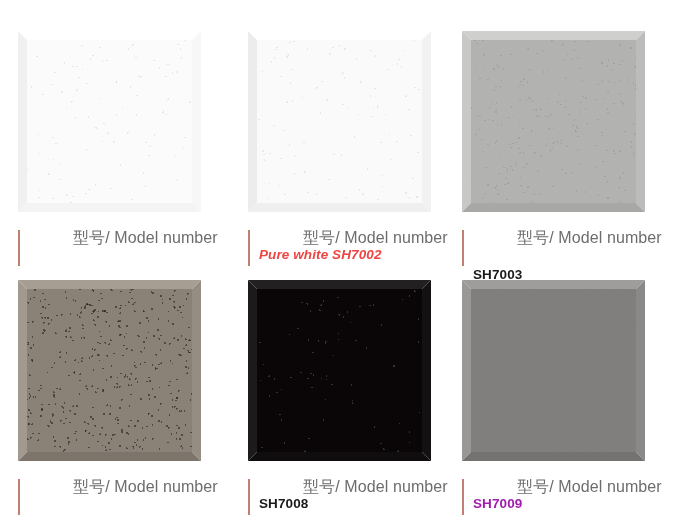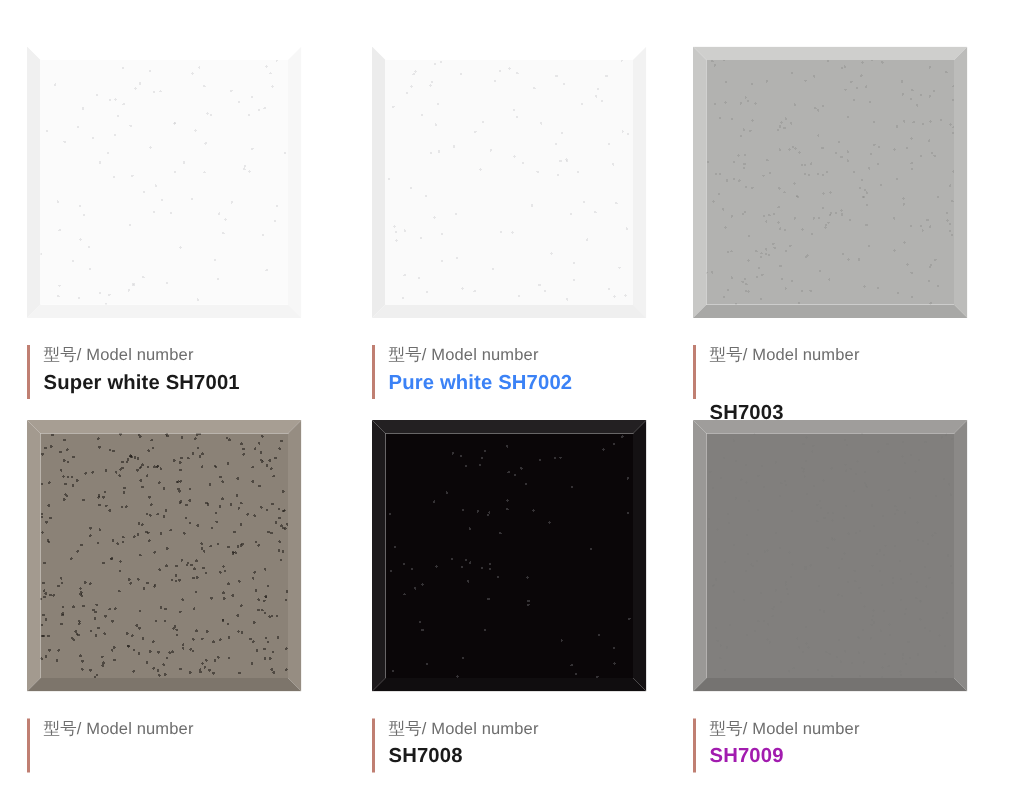--- a/index.html
+++ b/index.html
@@ -82,25 +82,26 @@
     position: absolute;
     left: 0;
     top: 199px;
     width: 183px;
     padding-left: 9px;
     box-sizing: border-box;
     border-left: 2px solid #c07f72;
     height: 36px;
   }
   .label-caption {
-    font-size: 11px;
+    font-size: 16px;
     color: #6d6d6d;
     line-height: 15px;
     white-space: nowrap;
     letter-spacing: 0.1px;
+    margin-left: 44px;
   }
   .label-model {
     font-size: 13.5px;
     color: #1a1a1a;
     font-weight: 600;
     line-height: 19px;
     white-space: nowrap;
     letter-spacing: 0.1px;
   }
 </style>
@@ -115,38 +116,37 @@
           <div class="bevel-left" style="background: rgb(240, 240, 240);"></div>
           <div class="bevel-right" style="background: rgb(247, 247, 247);"></div>
           <div class="bevel-bottom" style="background: rgb(244, 244, 244);"></div>
         </div>
         <div class="slab-face" style="background: rgb(251, 251, 251);">
           <div class="grain" style="background: radial-gradient(0.8px at 54.14% 25.92%, rgba(205, 205, 208, 0.45) 0px, rgba(205, 205, 208, 0.45) 100%, rgba(0, 0, 0, 0) 100%), radial-gradient(0.8px at 35.68% 94.24%, rgba(205, 205, 208, 0.45) 0px, rgba(205, 205, 208, 0.45) 100%, rgba(0, 0, 0, 0) 100%), radial-gradient(0.8px at 85.6% 36.32%, rgba(205, 205, 208, 0.45) 0px, rgba(205, 205, 208, 0.45) 100%, rgba(0, 0, 0, 0) 100%), radial-gradient(0.8px at 66.24% 10.72%, rgba(205, 205, 208, 0.45) 0px, rgba(205, 205, 208, 0.45) 100%, rgba(0, 0, 0, 0) 100%), radial-gradient(0.8px at 91.36% 85.92%, rgba(205, 205, 208, 0.45) 0px, rgba(205, 205, 208, 0.45) 100%, rgba(0, 0, 0, 0) 100%), radial-gradient(0.8px at 67.52% 21.92%, rgba(205, 205, 208, 0.45) 0px, rgba(205, 205, 208, 0.45) 100%, rgba(0, 0, 0, 0) 100%), radial-gradient(0.8px at 22.72% 14.24%, rgba(205, 205, 208, 0.45) 0px, rgba(205, 205, 208, 0.45) 100%, rgba(0, 0, 0, 0) 100%), radial-gradient(0.8px at 88.32% 20.32%, rgba(205, 205, 208, 0.45) 0px, rgba(205, 205, 208, 0.45) 100%, rgba(0, 0, 0, 0) 100%), radial-gradient(0.8px at 63.52% 98%, rgba(205, 205, 208, 0.45) 0px, rgba(205, 205, 208, 0.45) 100%, rgba(0, 0, 0, 0) 100%), radial-gradient(0.8px at 44.48% 35.84%, rgba(205, 205, 208, 0.45) 0px, rgba(205, 205, 208, 0.45) 100%, rgba(0, 0, 0, 0) 100%), radial-gradient(0.8px at 68.96% 22.56%, rgba(205, 205, 208, 0.45) 0px, rgba(205, 205, 208, 0.45) 100%, rgba(0, 0, 0, 0) 100%), radial-gradient(0.8px at 37.12% 47.36%, rgba(205, 205, 208, 0.45) 0px, rgba(205, 205, 208, 0.45) 100%, rgba(0, 0, 0, 0) 100%), radial-gradient(0.8px at 30.24% 30.72%, rgba(205, 205, 208, 0.45) 0px, rgba(205, 205, 208, 0.45) 100%, rgba(0, 0, 0, 0) 100%), radial-gradient(0.8px at 54.24% 25.76%, rgba(205, 205, 208, 0.45) 0px, rgba(205, 205, 208, 0.45) 100%, rgba(0, 0, 0, 0) 100%), radial-gradient(0.8px at 41.6% 88.8%, rgba(205, 205, 208, 0.45) 0px, rgba(205, 205, 208, 0.45) 100%, rgba(0, 0, 0, 0) 100%), radial-gradient(0.8px at 7.2% 96.64%, rgba(205, 205, 208, 0.45) 0px, rgba(205, 205, 208, 0.45) 100%, rgba(0, 0, 0, 0) 100%), radial-gradient(0.8px at 7.68% 92.32%, rgba(205, 205, 208, 0.45) 0px, rgba(205, 205, 208, 0.45) 100%, rgba(0, 0, 0, 0) 100%), radial-gradient(0.8px at 44.16% 4.48%, rgba(205, 205, 208, 0.45) 0px, rgba(205, 205, 208, 0.45) 100%, rgba(0, 0, 0, 0) 100%), radial-gradient(0.8px at 19.68% 76.48%, rgba(205, 205, 208, 0.45) 0px, rgba(205, 205, 208, 0.45) 100%, rgba(0, 0, 0, 0) 100%), radial-gradient(0.8px at 36.41% 26.88%, rgba(205, 205, 208, 0.45) 0px, rgba(205, 205, 208, 0.45) 100%, rgba(0, 0, 0, 0) 100%), radial-gradient(0.8px at 66.72% 34.08%, rgba(205, 205, 208, 0.45) 0px, rgba(205, 205, 208, 0.45) 100%, rgba(0, 0, 0, 0) 100%), radial-gradient(0.8px at 84.16% 22.4%, rgba(205, 205, 208, 0.45) 0px, rgba(205, 205, 208, 0.45) 100%, rgba(0, 0, 0, 0) 100%), radial-gradient(0.8px at 72.16% 62.8%, rgba(205, 205, 208, 0.45) 0px, rgba(205, 205, 208, 0.45) 100%, rgba(0, 0, 0, 0) 100%), radial-gradient(0.8px at 94.72% 65.84%, rgba(205, 205, 208, 0.45) 0px, rgba(205, 205, 208, 0.45) 100%, rgba(0, 0, 0, 0) 100%), radial-gradient(0.8px at 0.32% 79.36%, rgba(205, 205, 208, 0.45) 0px, rgba(205, 205, 208, 0.45) 100%, rgba(0, 0, 0, 0) 100%), radial-gradient(0.8px at 17.12% 19.84%, rgba(205, 205, 208, 0.45) 0px, rgba(205, 205, 208, 0.45) 100%, rgba(0, 0, 0, 0) 100%), radial-gradient(0.8px at 51.04% 91.2%, rgba(205, 205, 208, 0.45) 0px, rgba(205, 205, 208, 0.45) 100%, rgba(0, 0, 0, 0) 100%), radial-gradient(0.8px at 61.12% 56.96%, rgba(205, 205, 208, 0.45) 0px, rgba(205, 205, 208, 0.45) 100%, rgba(0, 0, 0, 0) 100%), radial-gradient(0.8px at 71.68% 89.6%, rgba(205, 205, 208, 0.45) 0px, rgba(205, 205, 208, 0.45) 100%, rgba(0, 0, 0, 0) 100%), radial-gradient(0.8px at 49.12% 57.12%, rgba(205, 205, 208, 0.45) 0px, rgba(205, 205, 208, 0.45) 100%, rgba(0, 0, 0, 0) 100%), radial-gradient(0.8px at 24.16% 95.2%, rgba(205, 205, 208, 0.45) 0px, rgba(205, 205, 208, 0.45) 100%, rgba(0, 0, 0, 0) 100%), radial-gradient(0.8px at 82.56% 43.52%, rgba(205, 205, 208, 0.45) 0px, rgba(205, 205, 208, 0.45) 100%, rgba(0, 0, 0, 0) 100%), radial-gradient(0.8px at 37.76% 91.84%, rgba(205, 205, 208, 0.45) 0px, rgba(205, 205, 208, 0.45) 100%, rgba(0, 0, 0, 0) 100%), radial-gradient(0.8px at 80.16% 17.28%, rgba(205, 205, 208, 0.45) 0px, rgba(205, 205, 208, 0.45) 100%, rgba(0, 0, 0, 0) 100%), radial-gradient(0.8px at 9.76% 33.44%, rgba(205, 205, 208, 0.45) 0px, rgba(205, 205, 208, 0.45) 100%, rgba(0, 0, 0, 0) 100%), radial-gradient(0.8px at 92.96% 5.44%, rgba(205, 205, 208, 0.45) 0px, rgba(205, 205, 208, 0.45) 100%, rgba(0, 0, 0, 0) 100%), radial-gradient(0.8px at 33.28% 3.2%, rgba(205, 205, 208, 0.45) 0px, rgba(205, 205, 208, 0.45) 100%, rgba(0, 0, 0, 0) 100%), radial-gradient(0.8px at 36.16% 67.52%, rgba(205, 205, 208, 0.45) 0px, rgba(205, 205, 208, 0.45) 100%, rgba(0, 0, 0, 0) 100%), radial-gradient(0.8px at 21.12% 32%, rgba(205, 205, 208, 0.45) 0px, rgba(205, 205, 208, 0.45) 100%, rgba(0, 0, 0, 0) 100%), radial-gradient(0.8px at 91.36% 2.72%, rgba(205, 205, 208, 0.45) 0px, rgba(205, 205, 208, 0.45) 100%, rgba(0, 0, 0, 0) 100%), radial-gradient(0.8px at 41.92% 53.92%, rgba(205, 205, 208, 0.45) 0px, rgba(205, 205, 208, 0.45) 100%, rgba(0, 0, 0, 0) 100%), radial-gradient(0.8px at 48.48% 12.8%, rgba(205, 205, 208, 0.45) 0px, rgba(205, 205, 208, 0.45) 100%, rgba(0, 0, 0, 0) 100%), radial-gradient(0.8px at 54.4% 45.92%, rgba(205, 205, 208, 0.45) 0px, rgba(205, 205, 208, 0.45) 100%, rgba(0, 0, 0, 0) 100%), radial-gradient(0.8px at 37.28% 91.84%, rgba(205, 205, 208, 0.45) 0px, rgba(205, 205, 208, 0.45) 100%, rgba(0, 0, 0, 0) 100%), radial-gradient(0.8px at 89.92% 71.6%, rgba(205, 205, 208, 0.45) 0px, rgba(205, 205, 208, 0.45) 100%, rgba(0, 0, 0, 0) 100%), radial-gradient(0.8px at 95.52% 0.16%, rgba(205, 205, 208, 0.45) 0px, rgba(205, 205, 208, 0.45) 100%, rgba(0, 0, 0, 0) 100%), radial-gradient(0.8px at 29.6% 47.84%, rgba(205, 205, 208, 0.45) 0px, rgba(205, 205, 208, 0.45) 100%, rgba(0, 0, 0, 0) 100%), radial-gradient(0.8px at 62.56% 28.8%, rgba(205, 205, 208, 0.45) 0px, rgba(205, 205, 208, 0.45) 100%, rgba(0, 0, 0, 0) 100%), radial-gradient(0.8px at 64.16% 3.04%, rgba(205, 205, 208, 0.45) 0px, rgba(205, 205, 208, 0.45) 100%, rgba(0, 0, 0, 0) 100%), radial-gradient(0.8px at 77.12% 12.64%, rgba(205, 205, 208, 0.45) 0px, rgba(205, 205, 208, 0.45) 100%, rgba(0, 0, 0, 0) 100%), radial-gradient(0.8px at 56.64% 76.64%, rgba(205, 205, 208, 0.45) 0px, rgba(205, 205, 208, 0.45) 100%, rgba(0, 0, 0, 0) 100%), radial-gradient(0.8px at 7.04% 57.92%, rgba(205, 205, 208, 0.45) 0px, rgba(205, 205, 208, 0.45) 100%, rgba(0, 0, 0, 0) 100%), radial-gradient(0.8px at 15.6% 97.28%, rgba(205, 205, 208, 0.45) 0px, rgba(205, 205, 208, 0.45) 100%, rgba(0, 0, 0, 0) 100%), radial-gradient(0.8px at 28% 16.4%, rgba(205, 205, 208, 0.45) 0px, rgba(205, 205, 208, 0.45) 100%, rgba(0, 0, 0, 0) 100%), radial-gradient(0.8px at 45.76% 62.24%, rgba(205, 205, 208, 0.45) 0px, rgba(205, 205, 208, 0.45) 100%, rgba(0, 0, 0, 0) 100%), radial-gradient(0.8px at 27.2% 37.92%, rgba(205, 205, 208, 0.45) 0px, rgba(205, 205, 208, 0.45) 100%, rgba(0, 0, 0, 0) 100%), radial-gradient(0.8px at 20% 85.44%, rgba(205, 205, 208, 0.45) 0px, rgba(205, 205, 208, 0.45) 100%, rgba(0, 0, 0, 0) 100%), radial-gradient(0.8px at 84.48% 45.6%, rgba(205, 205, 208, 0.45) 0px, rgba(205, 205, 208, 0.45) 100%, rgba(0, 0, 0, 0) 100%), radial-gradient(0.8px at 17.6% 63.36%, rgba(205, 205, 208, 0.45) 0px, rgba(205, 205, 208, 0.45) 100%, rgba(0, 0, 0, 0) 100%), radial-gradient(0.8px at 7.68% 69.6%, rgba(205, 205, 208, 0.45) 0px, rgba(205, 205, 208, 0.45) 100%, rgba(0, 0, 0, 0) 100%), radial-gradient(0.8px at 46.56% 51.36%, rgba(205, 205, 208, 0.45) 0px, rgba(205, 205, 208, 0.45) 100%, rgba(0, 0, 0, 0) 100%), radial-gradient(0.8px at 45.76% 12.96%, rgba(205, 205, 208, 0.45) 0px, rgba(205, 205, 208, 0.45) 100%, rgba(0, 0, 0, 0) 100%), radial-gradient(0.8px at 61.44% 5.6%, rgba(205, 205, 208, 0.45) 0px, rgba(205, 205, 208, 0.45) 100%, rgba(0, 0, 0, 0) 100%), radial-gradient(0.8px at 74.72% 65.28%, rgba(205, 205, 208, 0.45) 0px, rgba(205, 205, 208, 0.45) 100%, rgba(0, 0, 0, 0) 100%), radial-gradient(0.8px at 38.4% 11.68%, rgba(205, 205, 208, 0.45) 0px, rgba(205, 205, 208, 0.45) 100%, rgba(0, 0, 0, 0) 100%), radial-gradient(0.8px at 95.68% 59.68%, rgba(205, 205, 208, 0.45) 0px, rgba(205, 205, 208, 0.45) 100%, rgba(0, 0, 0, 0) 100%), radial-gradient(0.8px at 13.28% 82.24%, rgba(205, 205, 208, 0.45) 0px, rgba(205, 205, 208, 0.45) 100%, rgba(0, 0, 0, 0) 100%), radial-gradient(0.8px at 73.92% 70.8%, rgba(205, 205, 208, 0.45) 0px, rgba(205, 205, 208, 0.45) 100%, rgba(0, 0, 0, 0) 100%), radial-gradient(0.8px at 31.36% 22.88%, rgba(205, 205, 208, 0.45) 0px, rgba(205, 205, 208, 0.45) 100%, rgba(0, 0, 0, 0) 100%), radial-gradient(0.8px at 70.56% 81.76%, rgba(205, 205, 208, 0.45) 0px, rgba(205, 205, 208, 0.45) 100%, rgba(0, 0, 0, 0) 100%), radial-gradient(0.8px at 66.24% 45.92%, rgba(205, 205, 208, 0.45) 0px, rgba(205, 205, 208, 0.45) 100%, rgba(0, 0, 0, 0) 100%), radial-gradient(0.8px at 93.68% 10.88%, rgba(205, 205, 208, 0.45) 0px, rgba(205, 205, 208, 0.45) 100%, rgba(0, 0, 0, 0) 100%), radial-gradient(0.8px at 24% 41.92%, rgba(205, 205, 208, 0.45) 0px, rgba(205, 205, 208, 0.45) 100%, rgba(0, 0, 0, 0) 100%), radial-gradient(0.8px at 16.16% 73.44%, rgba(205, 205, 208, 0.45) 0px, rgba(205, 205, 208, 0.45) 100%, rgba(0, 0, 0, 0) 100%), radial-gradient(0.8px at 52.64% 62.56%, rgba(205, 205, 208, 0.45) 0px, rgba(205, 205, 208, 0.45) 100%, rgba(0, 0, 0, 0) 100%), radial-gradient(0.8px at 90.56% 19.68%, rgba(205, 205, 208, 0.45) 0px, rgba(205, 205, 208, 0.45) 100%, rgba(0, 0, 0, 0) 100%), radial-gradient(0.8px at 15.84% 59.84%, rgba(205, 205, 208, 0.45) 0px, rgba(205, 205, 208, 0.45) 100%, rgba(0, 0, 0, 0) 100%), radial-gradient(0.8px at 30.24% 16.16%, rgba(205, 205, 208, 0.45) 0px, rgba(205, 205, 208, 0.45) 100%, rgba(0, 0, 0, 0) 100%), radial-gradient(0.8px at 98.72% 38.08%, rgba(205, 205, 208, 0.45) 0px, rgba(205, 205, 208, 0.45) 100%, rgba(0, 0, 0, 0) 100%), radial-gradient(0.8px at 2.72% 28.96%, rgba(205, 205, 208, 0.45) 0px, rgba(205, 205, 208, 0.45) 100%, rgba(0, 0, 0, 0) 100%), radial-gradient(0.8px at 77.28% 58.24%, rgba(205, 205, 208, 0.45) 0px, rgba(205, 205, 208, 0.45) 100%, rgba(0, 0, 0, 0) 100%), radial-gradient(0.8px at 15.04% 27.36%, rgba(205, 205, 208, 0.45) 0px, rgba(205, 205, 208, 0.45) 100%, rgba(0, 0, 0, 0) 100%), radial-gradient(0.8px at 5.92% 10.08%, rgba(205, 205, 208, 0.45) 0px, rgba(205, 205, 208, 0.45) 100%, rgba(0, 0, 0, 0) 100%), radial-gradient(0.8px at 82.4% 44.64%, rgba(205, 205, 208, 0.45) 0px, rgba(205, 205, 208, 0.45) 100%, rgba(0, 0, 0, 0) 100%), radial-gradient(0.8px at 33.6% 18.08%, rgba(205, 205, 208, 0.45) 0px, rgba(205, 205, 208, 0.45) 100%, rgba(0, 0, 0, 0) 100%), radial-gradient(0.8px at 26.56% 99.68%, rgba(205, 205, 208, 0.45) 0px, rgba(205, 205, 208, 0.45) 100%, rgba(0, 0, 0, 0) 100%), radial-gradient(0.8px at 57.92% 41.92%, rgba(205, 205, 208, 0.45) 0px, rgba(205, 205, 208, 0.45) 100%, rgba(0, 0, 0, 0) 100%), radial-gradient(0.8px at 40.16% 9.6%, rgba(205, 205, 208, 0.45) 0px, rgba(205, 205, 208, 0.45) 100%, rgba(0, 0, 0, 0) 100%), radial-gradient(0.8px at 27.84% 96%, rgba(205, 205, 208, 0.45) 0px, rgba(205, 205, 208, 0.45) 100%, rgba(0, 0, 0, 0) 100%), radial-gradient(0.8px at 85.44% 15.2%, rgba(205, 205, 208, 0.45) 0px, rgba(205, 205, 208, 0.45) 100%, rgba(0, 0, 0, 0) 100%);"></div>
         </div>
       </div>
       <div class="label-block" style="border-left-color: rgb(192, 127, 114);">
         <div class="label-caption" style="color: rgb(109, 109, 109);">型号/ Model number</div>
-        <div class="label-model" style="color: rgb(26, 26, 26);">Super white SH7001</div>
       </div>
     </div>
     <div class="product-cell col-1 row-0">
       <div class="slab">
         <div class="bevel">
           <div class="bevel-top" style="background: rgb(255, 255, 255);"></div>
           <div class="bevel-left" style="background: rgb(236, 236, 236);"></div>
           <div class="bevel-right" style="background: rgb(242, 242, 242);"></div>
           <div class="bevel-bottom" style="background: rgb(239, 239, 239);"></div>
         </div>
         <div class="slab-face" style="background: rgb(250, 250, 250);">
           <div class="grain" style="background: radial-gradient(0.8px at 84.83% 62.24%, rgba(205, 205, 208, 0.45) 0px, rgba(205, 205, 208, 0.45) 100%, rgba(0, 0, 0, 0) 100%), radial-gradient(0.8px at 30.56% 5.68%, rgba(205, 205, 208, 0.45) 0px, rgba(205, 205, 208, 0.45) 100%, rgba(0, 0, 0, 0) 100%), radial-gradient(0.8px at 44.16% 8.56%, rgba(205, 205, 208, 0.45) 0px, rgba(205, 205, 208, 0.45) 100%, rgba(0, 0, 0, 0) 100%), radial-gradient(0.8px at 85.92% 12%, rgba(205, 205, 208, 0.45) 0px, rgba(205, 205, 208, 0.45) 100%, rgba(0, 0, 0, 0) 100%), radial-gradient(0.8px at 90.4% 34.4%, rgba(205, 205, 208, 0.45) 0px, rgba(205, 205, 208, 0.45) 100%, rgba(0, 0, 0, 0) 100%), radial-gradient(0.8px at 69.12% 6.56%, rgba(205, 205, 208, 0.45) 0px, rgba(205, 205, 208, 0.45) 100%, rgba(0, 0, 0, 0) 100%), radial-gradient(0.8px at 13.6% 89.28%, rgba(205, 205, 208, 0.45) 0px, rgba(205, 205, 208, 0.45) 100%, rgba(0, 0, 0, 0) 100%), radial-gradient(0.8px at 3.68% 68.16%, rgba(205, 205, 208, 0.45) 0px, rgba(205, 205, 208, 0.45) 100%, rgba(0, 0, 0, 0) 100%), radial-gradient(0.8px at 54.08% 96.48%, rgba(205, 205, 208, 0.45) 0px, rgba(205, 205, 208, 0.45) 100%, rgba(0, 0, 0, 0) 100%), radial-gradient(0.8px at 16.8% 94.88%, rgba(205, 205, 208, 0.45) 0px, rgba(205, 205, 208, 0.45) 100%, rgba(0, 0, 0, 0) 100%), radial-gradient(0.8px at 64.32% 94.56%, rgba(205, 205, 208, 0.45) 0px, rgba(205, 205, 208, 0.45) 100%, rgba(0, 0, 0, 0) 100%), radial-gradient(0.8px at 60.16% 11.52%, rgba(205, 205, 208, 0.45) 0px, rgba(205, 205, 208, 0.45) 100%, rgba(0, 0, 0, 0) 100%), radial-gradient(0.8px at 79.36% 18.08%, rgba(205, 205, 208, 0.45) 0px, rgba(205, 205, 208, 0.45) 100%, rgba(0, 0, 0, 0) 100%), radial-gradient(0.8px at 4.16% 70.24%, rgba(205, 205, 208, 0.45) 0px, rgba(205, 205, 208, 0.45) 100%, rgba(0, 0, 0, 0) 100%), radial-gradient(0.8px at 75.04% 63.04%, rgba(205, 205, 208, 0.45) 0px, rgba(205, 205, 208, 0.45) 100%, rgba(0, 0, 0, 0) 100%), radial-gradient(0.8px at 93.28% 58.56%, rgba(205, 205, 208, 0.45) 0px, rgba(205, 205, 208, 0.45) 100%, rgba(0, 0, 0, 0) 100%), radial-gradient(0.8px at 46.24% 4.64%, rgba(205, 205, 208, 0.45) 0px, rgba(205, 205, 208, 0.45) 100%, rgba(0, 0, 0, 0) 100%), radial-gradient(0.8px at 95.84% 29.28%, rgba(205, 205, 208, 0.45) 0px, rgba(205, 205, 208, 0.45) 100%, rgba(0, 0, 0, 0) 100%), radial-gradient(0.8px at 21.6% 37.44%, rgba(205, 205, 208, 0.45) 0px, rgba(205, 205, 208, 0.45) 100%, rgba(0, 0, 0, 0) 100%), radial-gradient(0.8px at 50.08% 3.52%, rgba(205, 205, 208, 0.45) 0px, rgba(205, 205, 208, 0.45) 100%, rgba(0, 0, 0, 0) 100%), radial-gradient(0.8px at 52% 20.32%, rgba(205, 205, 208, 0.45) 0px, rgba(205, 205, 208, 0.45) 100%, rgba(0, 0, 0, 0) 100%), radial-gradient(0.8px at 18.24% 38.08%, rgba(205, 205, 208, 0.45) 0px, rgba(205, 205, 208, 0.45) 100%, rgba(0, 0, 0, 0) 100%), radial-gradient(0.8px at 97.52% 68.96%, rgba(205, 205, 208, 0.45) 0px, rgba(205, 205, 208, 0.45) 100%, rgba(0, 0, 0, 0) 100%), radial-gradient(0.8px at 59.2% 59.52%, rgba(205, 205, 208, 0.45) 0px, rgba(205, 205, 208, 0.45) 100%, rgba(0, 0, 0, 0) 100%), radial-gradient(0.8px at 85.12% 14.88%, rgba(205, 205, 208, 0.45) 0px, rgba(205, 205, 208, 0.45) 100%, rgba(0, 0, 0, 0) 100%), radial-gradient(0.8px at 62.24% 92%, rgba(205, 205, 208, 0.45) 0px, rgba(205, 205, 208, 0.45) 100%, rgba(0, 0, 0, 0) 100%), radial-gradient(0.8px at 71.36% 29.76%, rgba(205, 205, 208, 0.45) 0px, rgba(205, 205, 208, 0.45) 100%, rgba(0, 0, 0, 0) 100%), radial-gradient(0.8px at 38.4% 44.8%, rgba(205, 205, 208, 0.45) 0px, rgba(205, 205, 208, 0.45) 100%, rgba(0, 0, 0, 0) 100%), radial-gradient(0.8px at 18.24% 10.4%, rgba(205, 205, 208, 0.45) 0px, rgba(205, 205, 208, 0.45) 100%, rgba(0, 0, 0, 0) 100%), radial-gradient(0.8px at 28.48% 62.88%, rgba(205, 205, 208, 0.45) 0px, rgba(205, 205, 208, 0.45) 100%, rgba(0, 0, 0, 0) 100%), radial-gradient(0.8px at 51.36% 70.56%, rgba(205, 205, 208, 0.45) 0px, rgba(205, 205, 208, 0.45) 100%, rgba(0, 0, 0, 0) 100%), radial-gradient(0.8px at 80.32% 58.08%, rgba(205, 205, 208, 0.45) 0px, rgba(205, 205, 208, 0.45) 100%, rgba(0, 0, 0, 0) 100%), radial-gradient(0.8px at 7.68% 88%, rgba(205, 205, 208, 0.45) 0px, rgba(205, 205, 208, 0.45) 100%, rgba(0, 0, 0, 0) 100%), radial-gradient(0.8px at 31.04% 93.44%, rgba(205, 205, 208, 0.45) 0px, rgba(205, 205, 208, 0.45) 100%, rgba(0, 0, 0, 0) 100%), radial-gradient(0.8px at 52.16% 39.52%, rgba(205, 205, 208, 0.45) 0px, rgba(205, 205, 208, 0.45) 100%, rgba(0, 0, 0, 0) 100%), radial-gradient(0.8px at 96.96% 96.32%, rgba(205, 205, 208, 0.45) 0px, rgba(205, 205, 208, 0.45) 100%, rgba(0, 0, 0, 0) 100%), radial-gradient(0.8px at 73.28% 41.28%, rgba(205, 205, 208, 0.45) 0px, rgba(205, 205, 208, 0.45) 100%, rgba(0, 0, 0, 0) 100%), radial-gradient(0.8px at 4.48% 73.76%, rgba(205, 205, 208, 0.45) 0px, rgba(205, 205, 208, 0.45) 100%, rgba(0, 0, 0, 0) 100%), radial-gradient(0.8px at 55.52% 42.08%, rgba(205, 205, 208, 0.45) 0px, rgba(205, 205, 208, 0.45) 100%, rgba(0, 0, 0, 0) 100%), radial-gradient(0.8px at 92% 42.72%, rgba(205, 205, 208, 0.45) 0px, rgba(205, 205, 208, 0.45) 100%, rgba(0, 0, 0, 0) 100%), radial-gradient(0.8px at 7.04% 97.28%, rgba(205, 205, 208, 0.45) 0px, rgba(205, 205, 208, 0.45) 100%, rgba(0, 0, 0, 0) 100%), radial-gradient(0.8px at 20% 1.6%, rgba(205, 205, 208, 0.45) 0px, rgba(205, 205, 208, 0.45) 100%, rgba(0, 0, 0, 0) 100%), radial-gradient(0.8px at 22.72% 71.04%, rgba(205, 205, 208, 0.45) 0px, rgba(205, 205, 208, 0.45) 100%, rgba(0, 0, 0, 0) 100%), radial-gradient(0.8px at 12.16% 4.64%, rgba(205, 205, 208, 0.45) 0px, rgba(205, 205, 208, 0.45) 100%, rgba(0, 0, 0, 0) 100%), radial-gradient(0.8px at 22.88% 82.24%, rgba(205, 205, 208, 0.45) 0px, rgba(205, 205, 208, 0.45) 100%, rgba(0, 0, 0, 0) 100%), radial-gradient(0.8px at 73.44% 97.92%, rgba(205, 205, 208, 0.45) 0px, rgba(205, 205, 208, 0.45) 100%, rgba(0, 0, 0, 0) 100%), radial-gradient(0.8px at 70.72% 41.28%, rgba(205, 205, 208, 0.45) 0px, rgba(205, 205, 208, 0.45) 100%, rgba(0, 0, 0, 0) 100%), radial-gradient(0.8px at 19.84% 64.48%, rgba(205, 205, 208, 0.45) 0px, rgba(205, 205, 208, 0.45) 100%, rgba(0, 0, 0, 0) 100%), radial-gradient(0.8px at 95.52% 0.16%, rgba(205, 205, 208, 0.45) 0px, rgba(205, 205, 208, 0.45) 100%, rgba(0, 0, 0, 0) 100%), radial-gradient(0.8px at 21.28% 18.08%, rgba(205, 205, 208, 0.45) 0px, rgba(205, 205, 208, 0.45) 100%, rgba(0, 0, 0, 0) 100%), radial-gradient(0.8px at 90.4% 93.76%, rgba(205, 205, 208, 0.45) 0px, rgba(205, 205, 208, 0.45) 100%, rgba(0, 0, 0, 0) 100%), radial-gradient(0.8px at 14.4% 72.8%, rgba(205, 205, 208, 0.45) 0px, rgba(205, 205, 208, 0.45) 100%, rgba(0, 0, 0, 0) 100%), radial-gradient(0.8px at 28.96% 81.12%, rgba(205, 205, 208, 0.45) 0px, rgba(205, 205, 208, 0.45) 100%, rgba(0, 0, 0, 0) 100%), radial-gradient(0.8px at 62.88% 25.92%, rgba(205, 205, 208, 0.45) 0px, rgba(205, 205, 208, 0.45) 100%, rgba(0, 0, 0, 0) 100%), radial-gradient(0.8px at 7.84% 69.76%, rgba(205, 205, 208, 0.45) 0px, rgba(205, 205, 208, 0.45) 100%, rgba(0, 0, 0, 0) 100%), radial-gradient(0.8px at 14.72% 22.4%, rgba(205, 205, 208, 0.45) 0px, rgba(205, 205, 208, 0.45) 100%, rgba(0, 0, 0, 0) 100%), radial-gradient(0.8px at 36% 94.56%, rgba(205, 205, 208, 0.45) 0px, rgba(205, 205, 208, 0.45) 100%, rgba(0, 0, 0, 0) 100%), radial-gradient(0.8px at 20.32% 26.4%, rgba(205, 205, 208, 0.45) 0px, rgba(205, 205, 208, 0.45) 100%, rgba(0, 0, 0, 0) 100%), radial-gradient(0.8px at 98.08% 30.24%, rgba(205, 205, 208, 0.45) 0px, rgba(205, 205, 208, 0.45) 100%, rgba(0, 0, 0, 0) 100%), radial-gradient(0.8px at 1.28% 48.64%, rgba(205, 205, 208, 0.45) 0px, rgba(205, 205, 208, 0.45) 100%, rgba(0, 0, 0, 0) 100%), radial-gradient(0.8px at 87.52% 16.64%, rgba(205, 205, 208, 0.45) 0px, rgba(205, 205, 208, 0.45) 100%, rgba(0, 0, 0, 0) 100%), radial-gradient(0.8px at 69.76% 47.04%, rgba(205, 205, 208, 0.45) 0px, rgba(205, 205, 208, 0.45) 100%, rgba(0, 0, 0, 0) 100%), radial-gradient(0.8px at 8.64% 13.6%, rgba(205, 205, 208, 0.45) 0px, rgba(205, 205, 208, 0.45) 100%, rgba(0, 0, 0, 0) 100%), radial-gradient(0.8px at 68.96% 34.4%, rgba(205, 205, 208, 0.45) 0px, rgba(205, 205, 208, 0.45) 100%, rgba(0, 0, 0, 0) 100%), radial-gradient(0.8px at 53.28% 5.44%, rgba(205, 205, 208, 0.45) 0px, rgba(205, 205, 208, 0.45) 100%, rgba(0, 0, 0, 0) 100%), radial-gradient(0.8px at 72% 9.76%, rgba(205, 205, 208, 0.45) 0px, rgba(205, 205, 208, 0.45) 100%, rgba(0, 0, 0, 0) 100%), radial-gradient(0.8px at 61.44% 45.76%, rgba(205, 205, 208, 0.45) 0px, rgba(205, 205, 208, 0.45) 100%, rgba(0, 0, 0, 0) 100%), radial-gradient(0.8px at 10.4% 52.32%, rgba(205, 205, 208, 0.45) 0px, rgba(205, 205, 208, 0.45) 100%, rgba(0, 0, 0, 0) 100%), radial-gradient(0.8px at 94.56% 84.96%, rgba(205, 205, 208, 0.45) 0px, rgba(205, 205, 208, 0.45) 100%, rgba(0, 0, 0, 0) 100%), radial-gradient(0.8px at 39.36% 25.28%, rgba(205, 205, 208, 0.45) 0px, rgba(205, 205, 208, 0.45) 100%, rgba(0, 0, 0, 0) 100%), radial-gradient(0.8px at 11.36% 5.76%, rgba(205, 205, 208, 0.45) 0px, rgba(205, 205, 208, 0.45) 100%, rgba(0, 0, 0, 0) 100%), radial-gradient(0.8px at 10.56% 10.88%, rgba(205, 205, 208, 0.45) 0px, rgba(205, 205, 208, 0.45) 100%, rgba(0, 0, 0, 0) 100%), radial-gradient(0.8px at 43.52% 85.6%, rgba(205, 205, 208, 0.45) 0px, rgba(205, 205, 208, 0.45) 100%, rgba(0, 0, 0, 0) 100%), radial-gradient(0.8px at 16.48% 55.52%, rgba(205, 205, 208, 0.45) 0px, rgba(205, 205, 208, 0.45) 100%, rgba(0, 0, 0, 0) 100%), radial-gradient(0.8px at 3.2% 19.2%, rgba(205, 205, 208, 0.45) 0px, rgba(205, 205, 208, 0.45) 100%, rgba(0, 0, 0, 0) 100%), radial-gradient(0.8px at 81.44% 73.44%, rgba(205, 205, 208, 0.45) 0px, rgba(205, 205, 208, 0.45) 100%, rgba(0, 0, 0, 0) 100%), radial-gradient(0.8px at 22.56% 0.8%, rgba(205, 205, 208, 0.45) 0px, rgba(205, 205, 208, 0.45) 100%, rgba(0, 0, 0, 0) 100%), radial-gradient(0.8px at 27.68% 35.36%, rgba(205, 205, 208, 0.45) 0px, rgba(205, 205, 208, 0.45) 100%, rgba(0, 0, 0, 0) 100%), radial-gradient(0.8px at 67.04% 79.2%, rgba(205, 205, 208, 0.45) 0px, rgba(205, 205, 208, 0.45) 100%, rgba(0, 0, 0, 0) 100%), radial-gradient(0.8px at 76.16% 83.04%, rgba(205, 205, 208, 0.45) 0px, rgba(205, 205, 208, 0.45) 100%, rgba(0, 0, 0, 0) 100%), radial-gradient(0.8px at 46.72% 70.24%, rgba(205, 205, 208, 0.45) 0px, rgba(205, 205, 208, 0.45) 100%, rgba(0, 0, 0, 0) 100%), radial-gradient(0.8px at 76.16% 89.84%, rgba(205, 205, 208, 0.45) 0px, rgba(205, 205, 208, 0.45) 100%, rgba(0, 0, 0, 0) 100%), radial-gradient(0.8px at 77.92% 45.76%, rgba(205, 205, 208, 0.45) 0px, rgba(205, 205, 208, 0.45) 100%, rgba(0, 0, 0, 0) 100%), radial-gradient(0.8px at 92.48% 96.8%, rgba(205, 205, 208, 0.45) 0px, rgba(205, 205, 208, 0.45) 100%, rgba(0, 0, 0, 0) 100%), radial-gradient(0.8px at 36.32% 29.36%, rgba(205, 205, 208, 0.45) 0px, rgba(205, 205, 208, 0.45) 100%, rgba(0, 0, 0, 0) 100%), radial-gradient(0.8px at 18.88% 9.12%, rgba(205, 205, 208, 0.45) 0px, rgba(205, 205, 208, 0.45) 100%, rgba(0, 0, 0, 0) 100%), radial-gradient(0.8px at 89.28% 6.56%, rgba(205, 205, 208, 0.45) 0px, rgba(205, 205, 208, 0.45) 100%, rgba(0, 0, 0, 0) 100%), radial-gradient(0.8px at 73.12% 40.64%, rgba(205, 205, 208, 0.45) 0px, rgba(205, 205, 208, 0.45) 100%, rgba(0, 0, 0, 0) 100%), radial-gradient(0.8px at 42.56% 36.96%, rgba(205, 205, 208, 0.45) 0px, rgba(205, 205, 208, 0.45) 100%, rgba(0, 0, 0, 0) 100%), radial-gradient(0.8px at 53.12% 23.28%, rgba(205, 205, 208, 0.45) 0px, rgba(205, 205, 208, 0.45) 100%, rgba(0, 0, 0, 0) 100%);"></div>
         </div>
       </div>
       <div class="label-block" style="border-left-color: rgb(192, 127, 114);">
         <div class="label-caption" style="color: rgb(109, 109, 109);">型号/ Model number</div>
-        <div class="label-model" style="color: #3b82f6;">Pure white SH7002</div>
+        <div class="label-model" style="color: #ef4444; font-style: italic;">Pure white SH7002</div>
       </div>
     </div>
     <div class="product-cell col-2 row-0">
       <div class="slab">
         <div class="bevel">
           <div class="bevel-top" style="background: rgb(207, 207, 205);"></div>
           <div class="bevel-left" style="background: rgb(200, 200, 198);"></div>
           <div class="bevel-right" style="background: rgb(188, 188, 186);"></div>
           <div class="bevel-bottom" style="background: rgb(168, 168, 166);"></div>
         </div>

